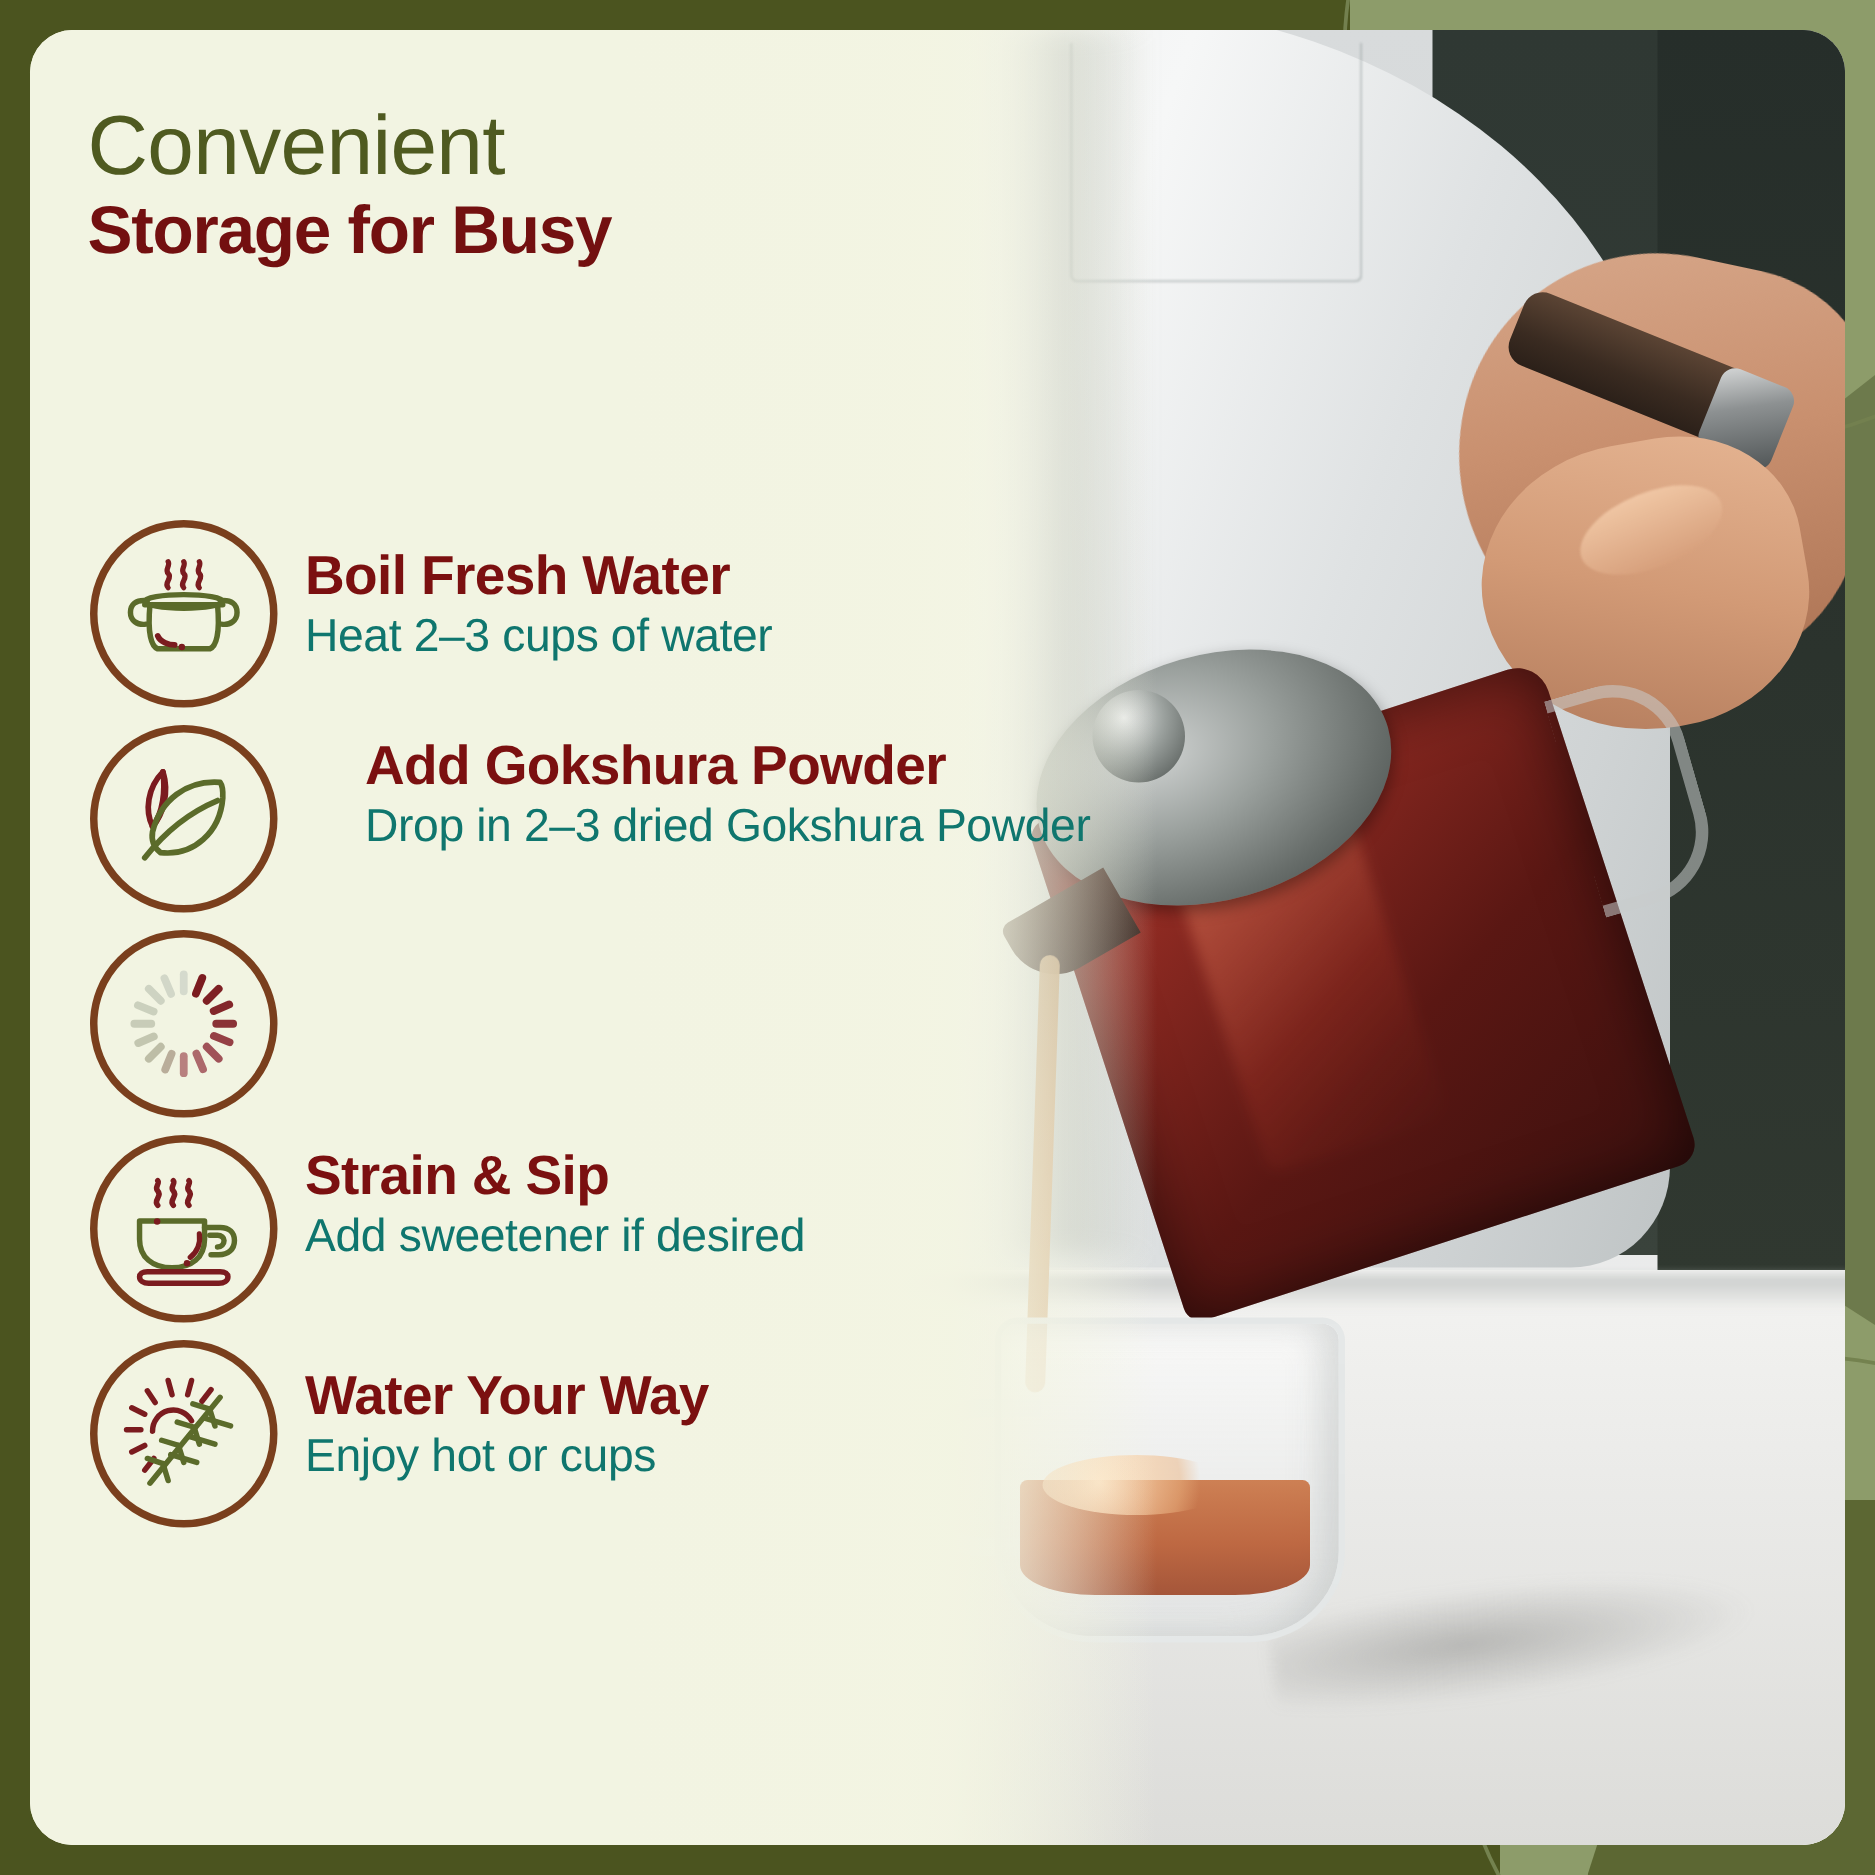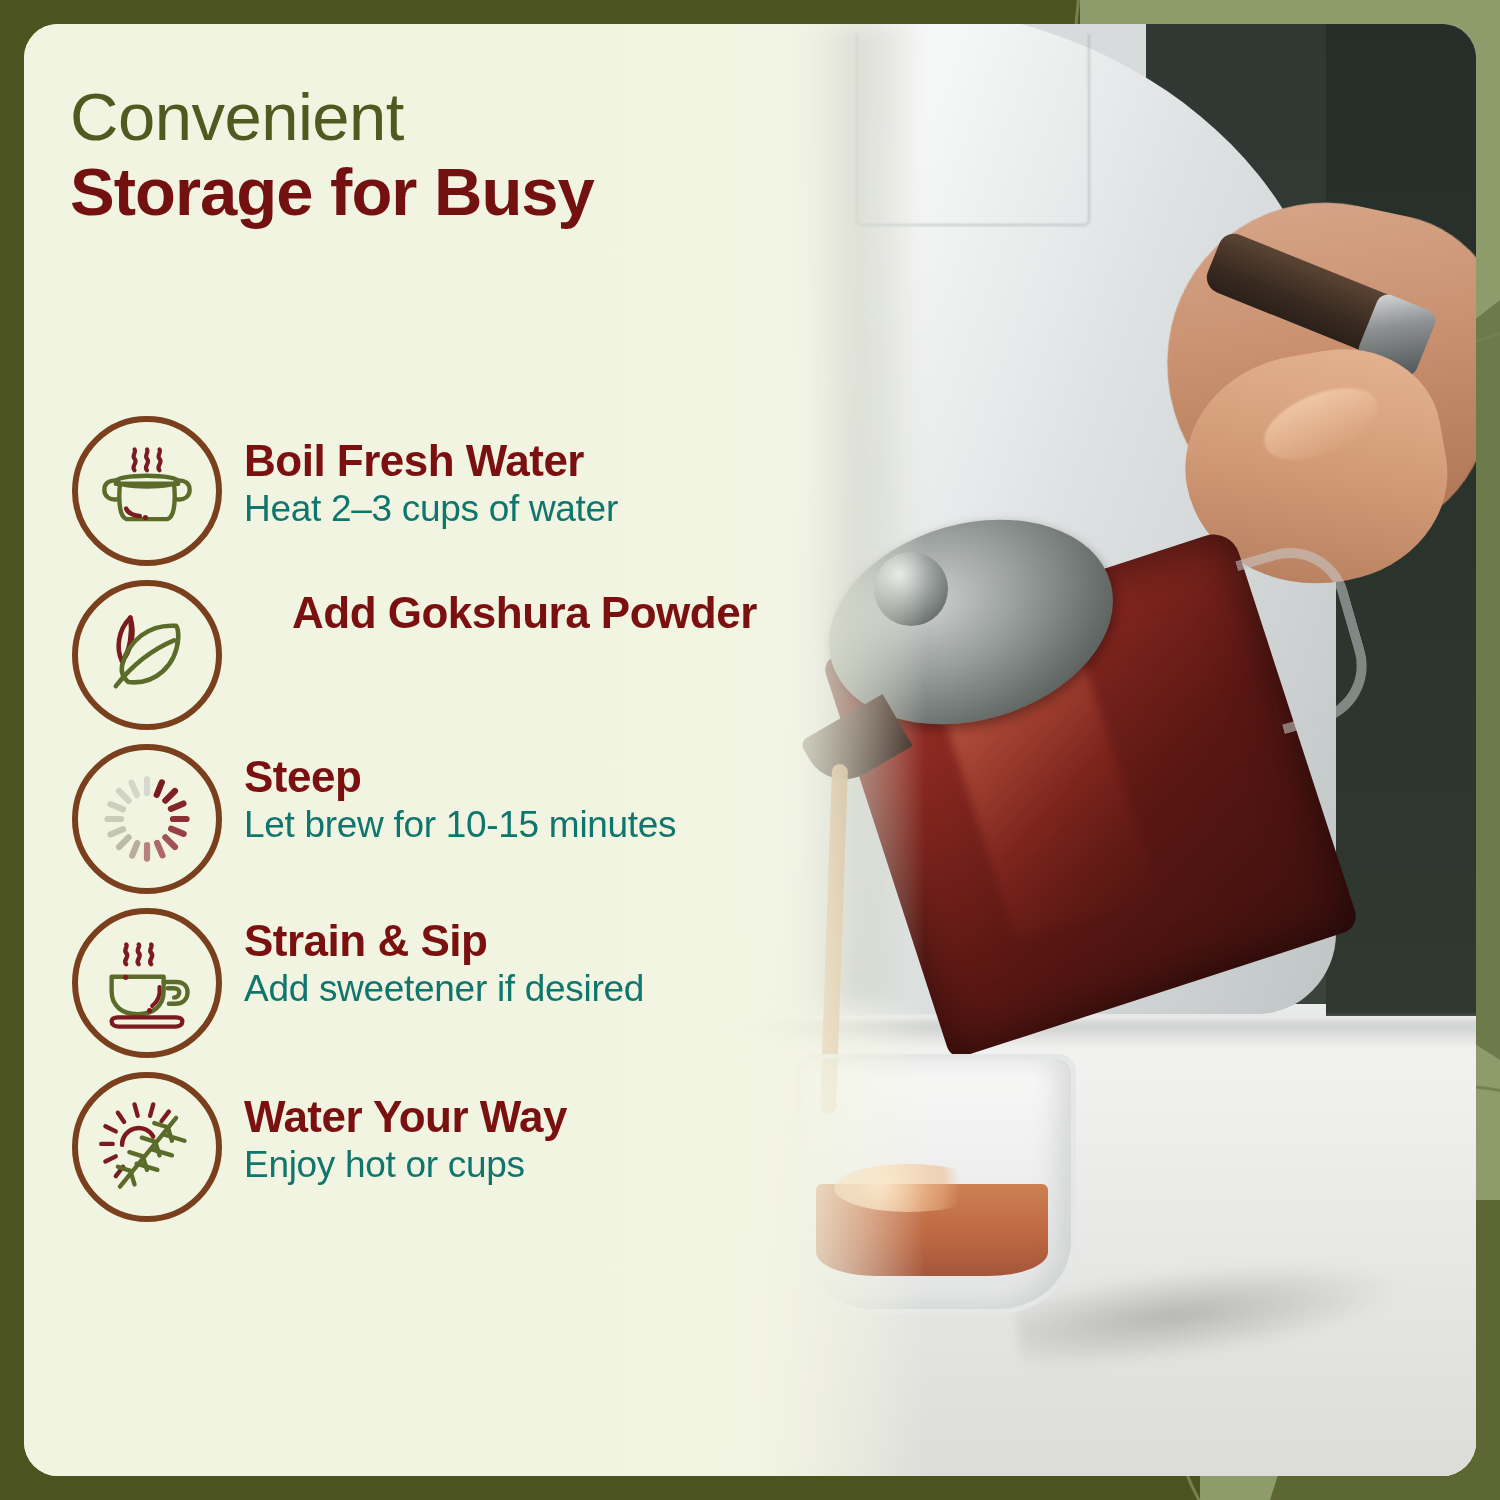--- a/index.html
+++ b/index.html
@@ -201,21 +201,21 @@
 
   
   .content{position:absolute;left:0;top:0;width:1452px;height:1452px;}
 
   .title-wrap{position:absolute;left:46px;top:58px;width:780px;}
   .title-top{
     font-size:67px;line-height:1.04;font-weight:400;color:#4f5a20;
     letter-spacing:-.5px;
   }
   .title-main{
-    font-size:67px;line-height:1.06;font-weight:700;color:#731010;
+    font-size:54px;line-height:1.06;font-weight:700;color:#731010;
     letter-spacing:-1px;margin-top:4px;
   }
 
   .steps{position:absolute;left:48px;top:392px;width:840px;}
   .step{
     display:flex;align-items:flex-start;gap:22px;margin-bottom:14px;
   }
   .step-icon{
     flex:0 0 auto;width:150px;height:150px;border-radius:50%;
     border:6px solid #7a3f1d;box-sizing:border-box;
@@ -320,20 +320,21 @@
               <g fill="none" stroke-width="4.4" stroke-linecap="round" stroke-linejoin="round">
                 <path d="M34 14 c-12 12 -14 30 -8 42 8 -9 13 -26 8 -42z" stroke="#7b1b1f"></path>
                 <path d="M26 56 c8 -10 10 -28 8 -42" stroke="#7b1b1f"></path>
                 <path d="M78 22 c-26 -2 -46 14 -52 38 -1 6 1 12 6 16 26 3 46 -16 48 -42 .3 -6 -.5 -10 -2 -12z" stroke="#5b6b2a"></path>
                 <path d="M20 80 c14 -18 32 -34 56 -44" stroke="#5b6b2a"></path>
               </g>
             </svg>
           </div>
           <div class="step-text">
             <div class="step-title">Add Gokshura Powder</div>
+            <div class="step-desc">Drop in 2–3 dried Gokshura Powder</div>
           </div>
         </div>
 
         <div class="step s3">
           <div class="step-icon">
             <svg width="104" height="104" viewBox="0 0 100 100">
               <g stroke-width="6" stroke-linecap="round">
                 <line x1="50" y1="12" x2="50" y2="25" stroke="#7b1b1f" transform="rotate(22 50 50)"></line>
                 <line x1="50" y1="12" x2="50" y2="25" stroke="#7e2024" transform="rotate(45 50 50)"></line>
                 <line x1="50" y1="12" x2="50" y2="25" stroke="#83262a" transform="rotate(67 50 50)"></line>
@@ -346,24 +347,20 @@
                 <line x1="50" y1="12" x2="50" y2="25" stroke="#bdbda6" transform="rotate(225 50 50)"></line>
                 <line x1="50" y1="12" x2="50" y2="25" stroke="#c3c6b0" transform="rotate(247 50 50)"></line>
                 <line x1="50" y1="12" x2="50" y2="25" stroke="#c8ccb8" transform="rotate(270 50 50)"></line>
                 <line x1="50" y1="12" x2="50" y2="25" stroke="#cbd0bd" transform="rotate(292 50 50)"></line>
                 <line x1="50" y1="12" x2="50" y2="25" stroke="#ced3c2" transform="rotate(315 50 50)"></line>
                 <line x1="50" y1="12" x2="50" y2="25" stroke="#d2d7c8" transform="rotate(337 50 50)"></line>
                 <line x1="50" y1="12" x2="50" y2="25" stroke="#d5dacd" transform="rotate(0 50 50)"></line>
               </g>
             </svg>
           </div>
-          <div class="step-text">
-            <div class="step-title">Steep</div>
-            <div class="step-desc">Let brew for 10-15 minutes</div>
-          </div>
         </div>
 
         <div class="step s4">
           <div class="step-icon">
             <svg width="104" height="104" viewBox="0 0 100 100">
               <g fill="none" stroke="#5b6b2a" stroke-width="4.2" stroke-linecap="round" stroke-linejoin="round">
                 <path d="M16 44 h50 v14 c0 14 -10 22 -25 22 -15 0 -25 -8 -25 -22z"></path>
                 <path d="M66 49 h12 c7 0 11 4 11 10 0 7 -5 11 -12 11 h-6"></path>
                 <path d="M70 55 h6 c3 0 5 2 5 4 0 3 -2 5 -5 5"></path>
               </g>

